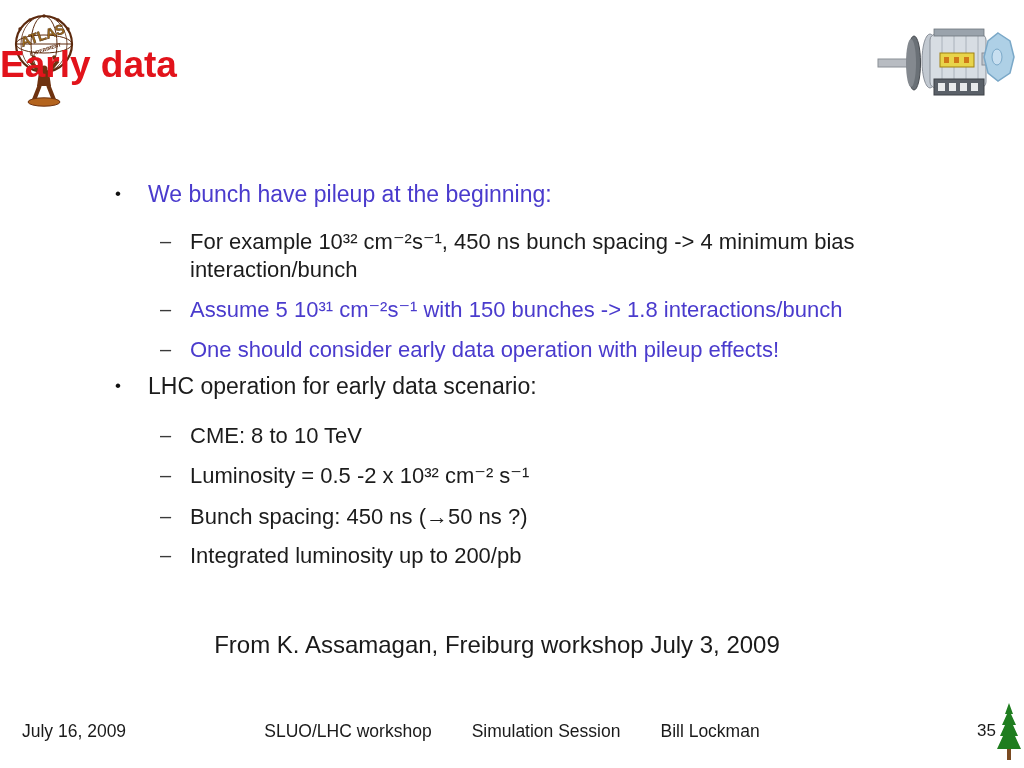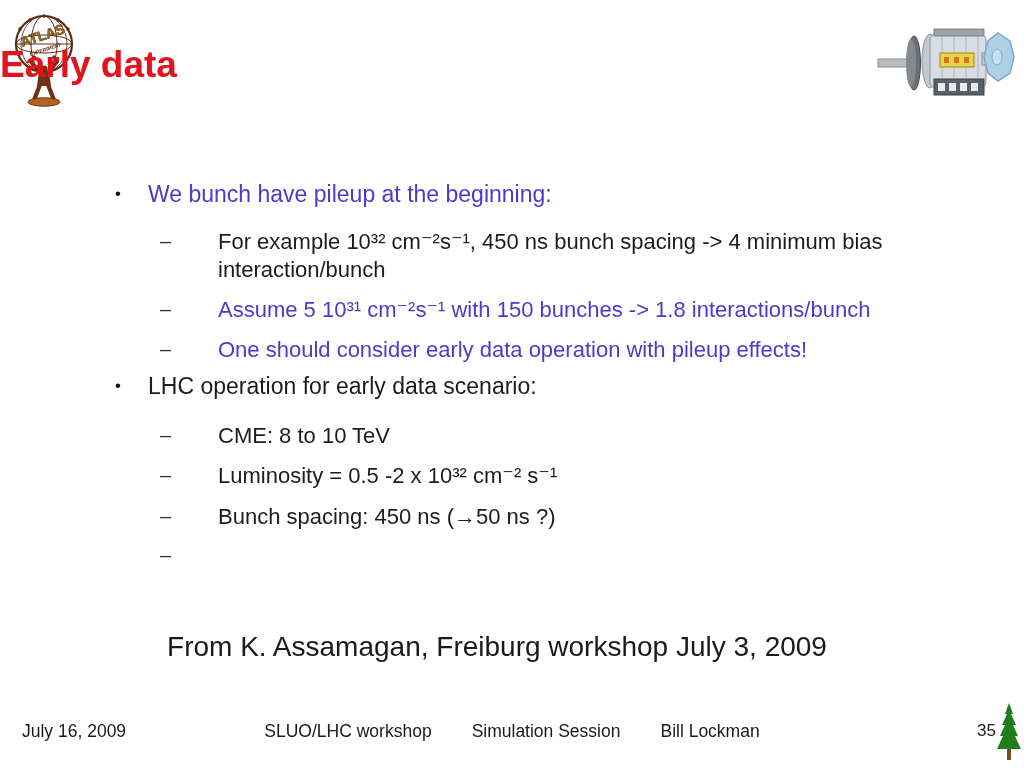--- a/index.html
+++ b/index.html
@@ -22,31 +22,31 @@
     color:#e2131b;
   }
 
   
   .content { position:absolute; left:112px; top:180px; width:790px; }
   .row { display:flex; align-items:flex-start; }
   .lvl1 { font-size:23px; line-height:28px; color:#1c1c1c; }
   .lvl1 .mk { width:36px; flex:0 0 36px; font-size:17px; line-height:28px; padding-left:3px; color:#111; }
   .lvl2 { font-size:22px; line-height:28px; margin-left:48px; }
   .lvl2 .mk { width:30px; flex:0 0 30px; font-size:20px; line-height:26px; color:#3a3a3a; }
-  .lvl2 .txt { max-width:668px;margin-left:28px; }
+  .lvl2 .txt { max-width:668px; }
   .blue { color:#4a3bcd; }
   .black { color:#1c1c1c; }
   .r1{margin-bottom:20px} .r2{margin-bottom:12px} .r3{margin-bottom:12px}
   .r4{margin-bottom:8px}  .r5{margin-bottom:22px} .r6{margin-bottom:12px}
   .r7{margin-bottom:13px} .r8{margin-bottom:11px} .r9{margin-bottom:0}
 
   .caption {
     position:absolute; top:631px; left:0; width:994px;
     text-align:center;
-    font-size:28px; color:#1a1a1a;
+    font-size:24px; color:#1a1a1a;
   }
 
   
   .footer-date  { position:absolute; left:22px;  top:721px; font-size:17.5px; color:#1a1a1a; }
   .footer-center{ position:absolute; left:0; top:721px; width:100%;
                   display:flex; justify-content:center; gap:40px;
                   font-size:17.5px; color:#1a1a1a; }
   .footer-page  { position:absolute; right:28px; top:721px; font-size:17px; color:#1a1a1a; }
   .footer-tree  { position:absolute; right:2px;  top:702px; width:26px; height:60px; }
 </style>
@@ -145,20 +145,21 @@
       <span class="txt black">Luminosity = 0.5 -2 x 10³² cm⁻² s⁻¹</span>
     </div>
 
     <div class="row lvl2 r8">
       <span class="mk">–</span>
       <span class="txt black">Bunch spacing: 450 ns (→50 ns ?)</span>
     </div>
 
     <div class="row lvl2 r9">
       <span class="mk">–</span>
+      <span class="txt black">Integrated luminosity up to 200/pb</span>
     </div>
 
   </div>
 
   <div class="caption">From K. Assamagan, Freiburg workshop July 3, 2009</div>
 
   <div class="footer-date">July 16, 2009</div>
 
   <div class="footer-center">
     <span>SLUO/LHC workshop</span>

